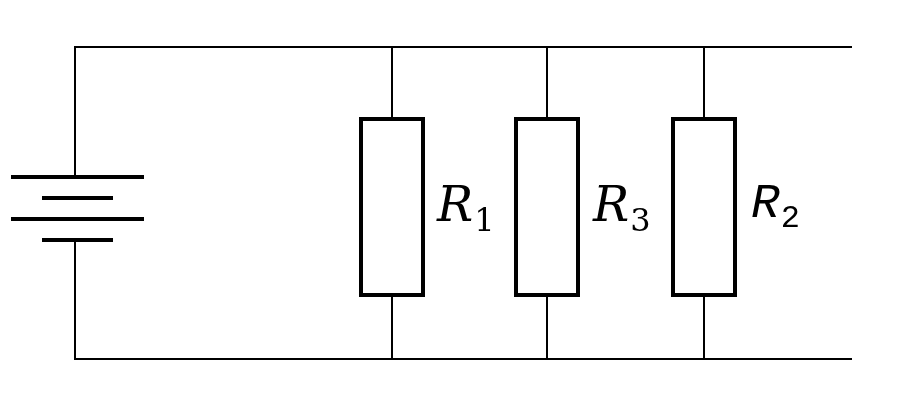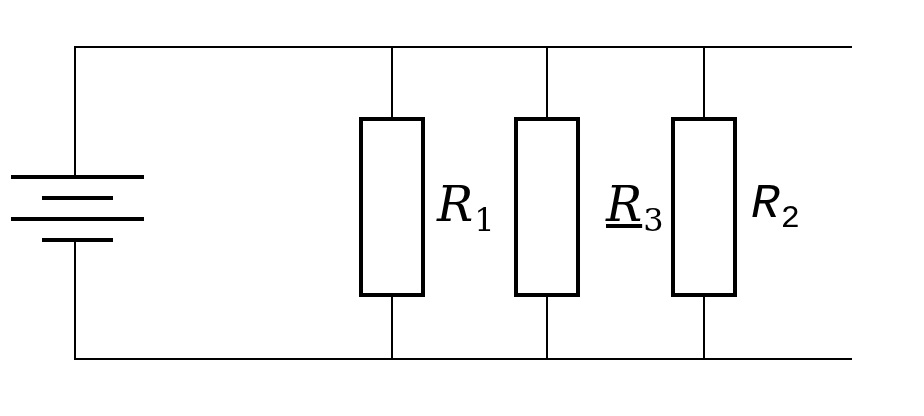--- a/index.html
+++ b/index.html
@@ -63,21 +63,21 @@
     <div class="resistor-box" style="left:359px; top:117px;"></div>
     <div class="label" style="left:437px; top:180px;">
       <span class="sym">R</span><span class="sub">1</span>
     </div>
   </div>
 
   <div>
     <div class="wire" style="left:546px; top:46px; width:2px; height:73px;"></div>
     <div class="wire" style="left:546px; top:295px; width:2px; height:65px;"></div>
     <div class="resistor-box" style="left:514px; top:117px;"></div>
-    <div class="label" style="left:606px; top:180px;text-decoration:underline;">
+    <div class="label" style="left:593px; top:180px;">
       <span class="sym">R</span><span class="sub">3</span>
     </div>
   </div>
 
   <div>
     <div class="wire" style="left:703px; top:46px; width:2px; height:73px;"></div>
     <div class="wire" style="left:703px; top:295px; width:2px; height:65px;"></div>
     <div class="resistor-box" style="left:671px; top:117px;"></div>
     <div class="label" style="left:751px; top:180px;font-family:Liberation Mono, monospace;">
       <span class="sym">R</span><span class="sub">2</span>

